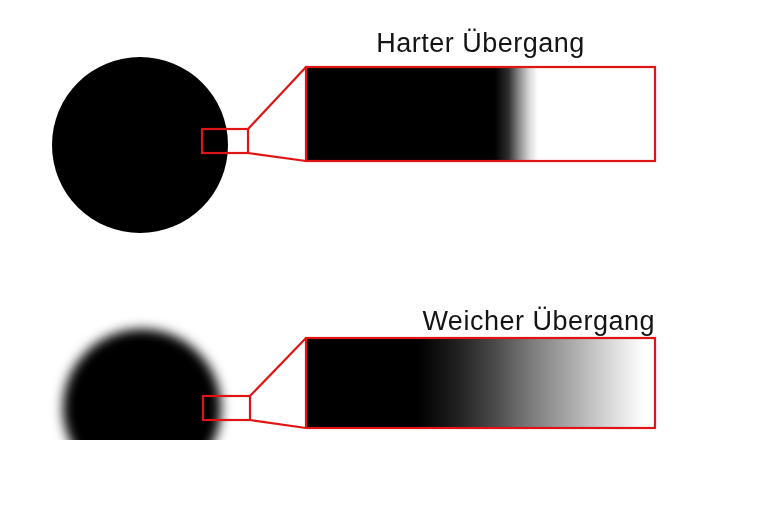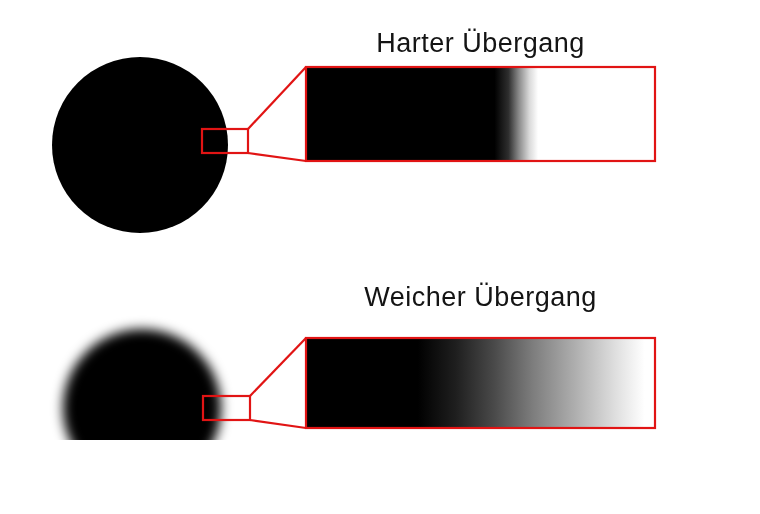--- a/index.html
+++ b/index.html
@@ -21,21 +21,21 @@
     width: 349px;
     text-align: center;
     font-size: 27px;
     line-height: 1;
     font-weight: 400;
     color: var(--title-color, #141414);
     letter-spacing: 0.5px;
     white-space: nowrap;
   }
   .title-hard { top: 30px; }
-  .title-soft { top: 284px; }
+  .title-soft { top: 308px; text-align: right; }
 
   .circle {
     position: absolute;
     border-radius: 50%;
     background: var(--shape-color, #000000);
   }
   .circle-sharp {
     left: 52px;
     top: 57px;
     width: 176px;

